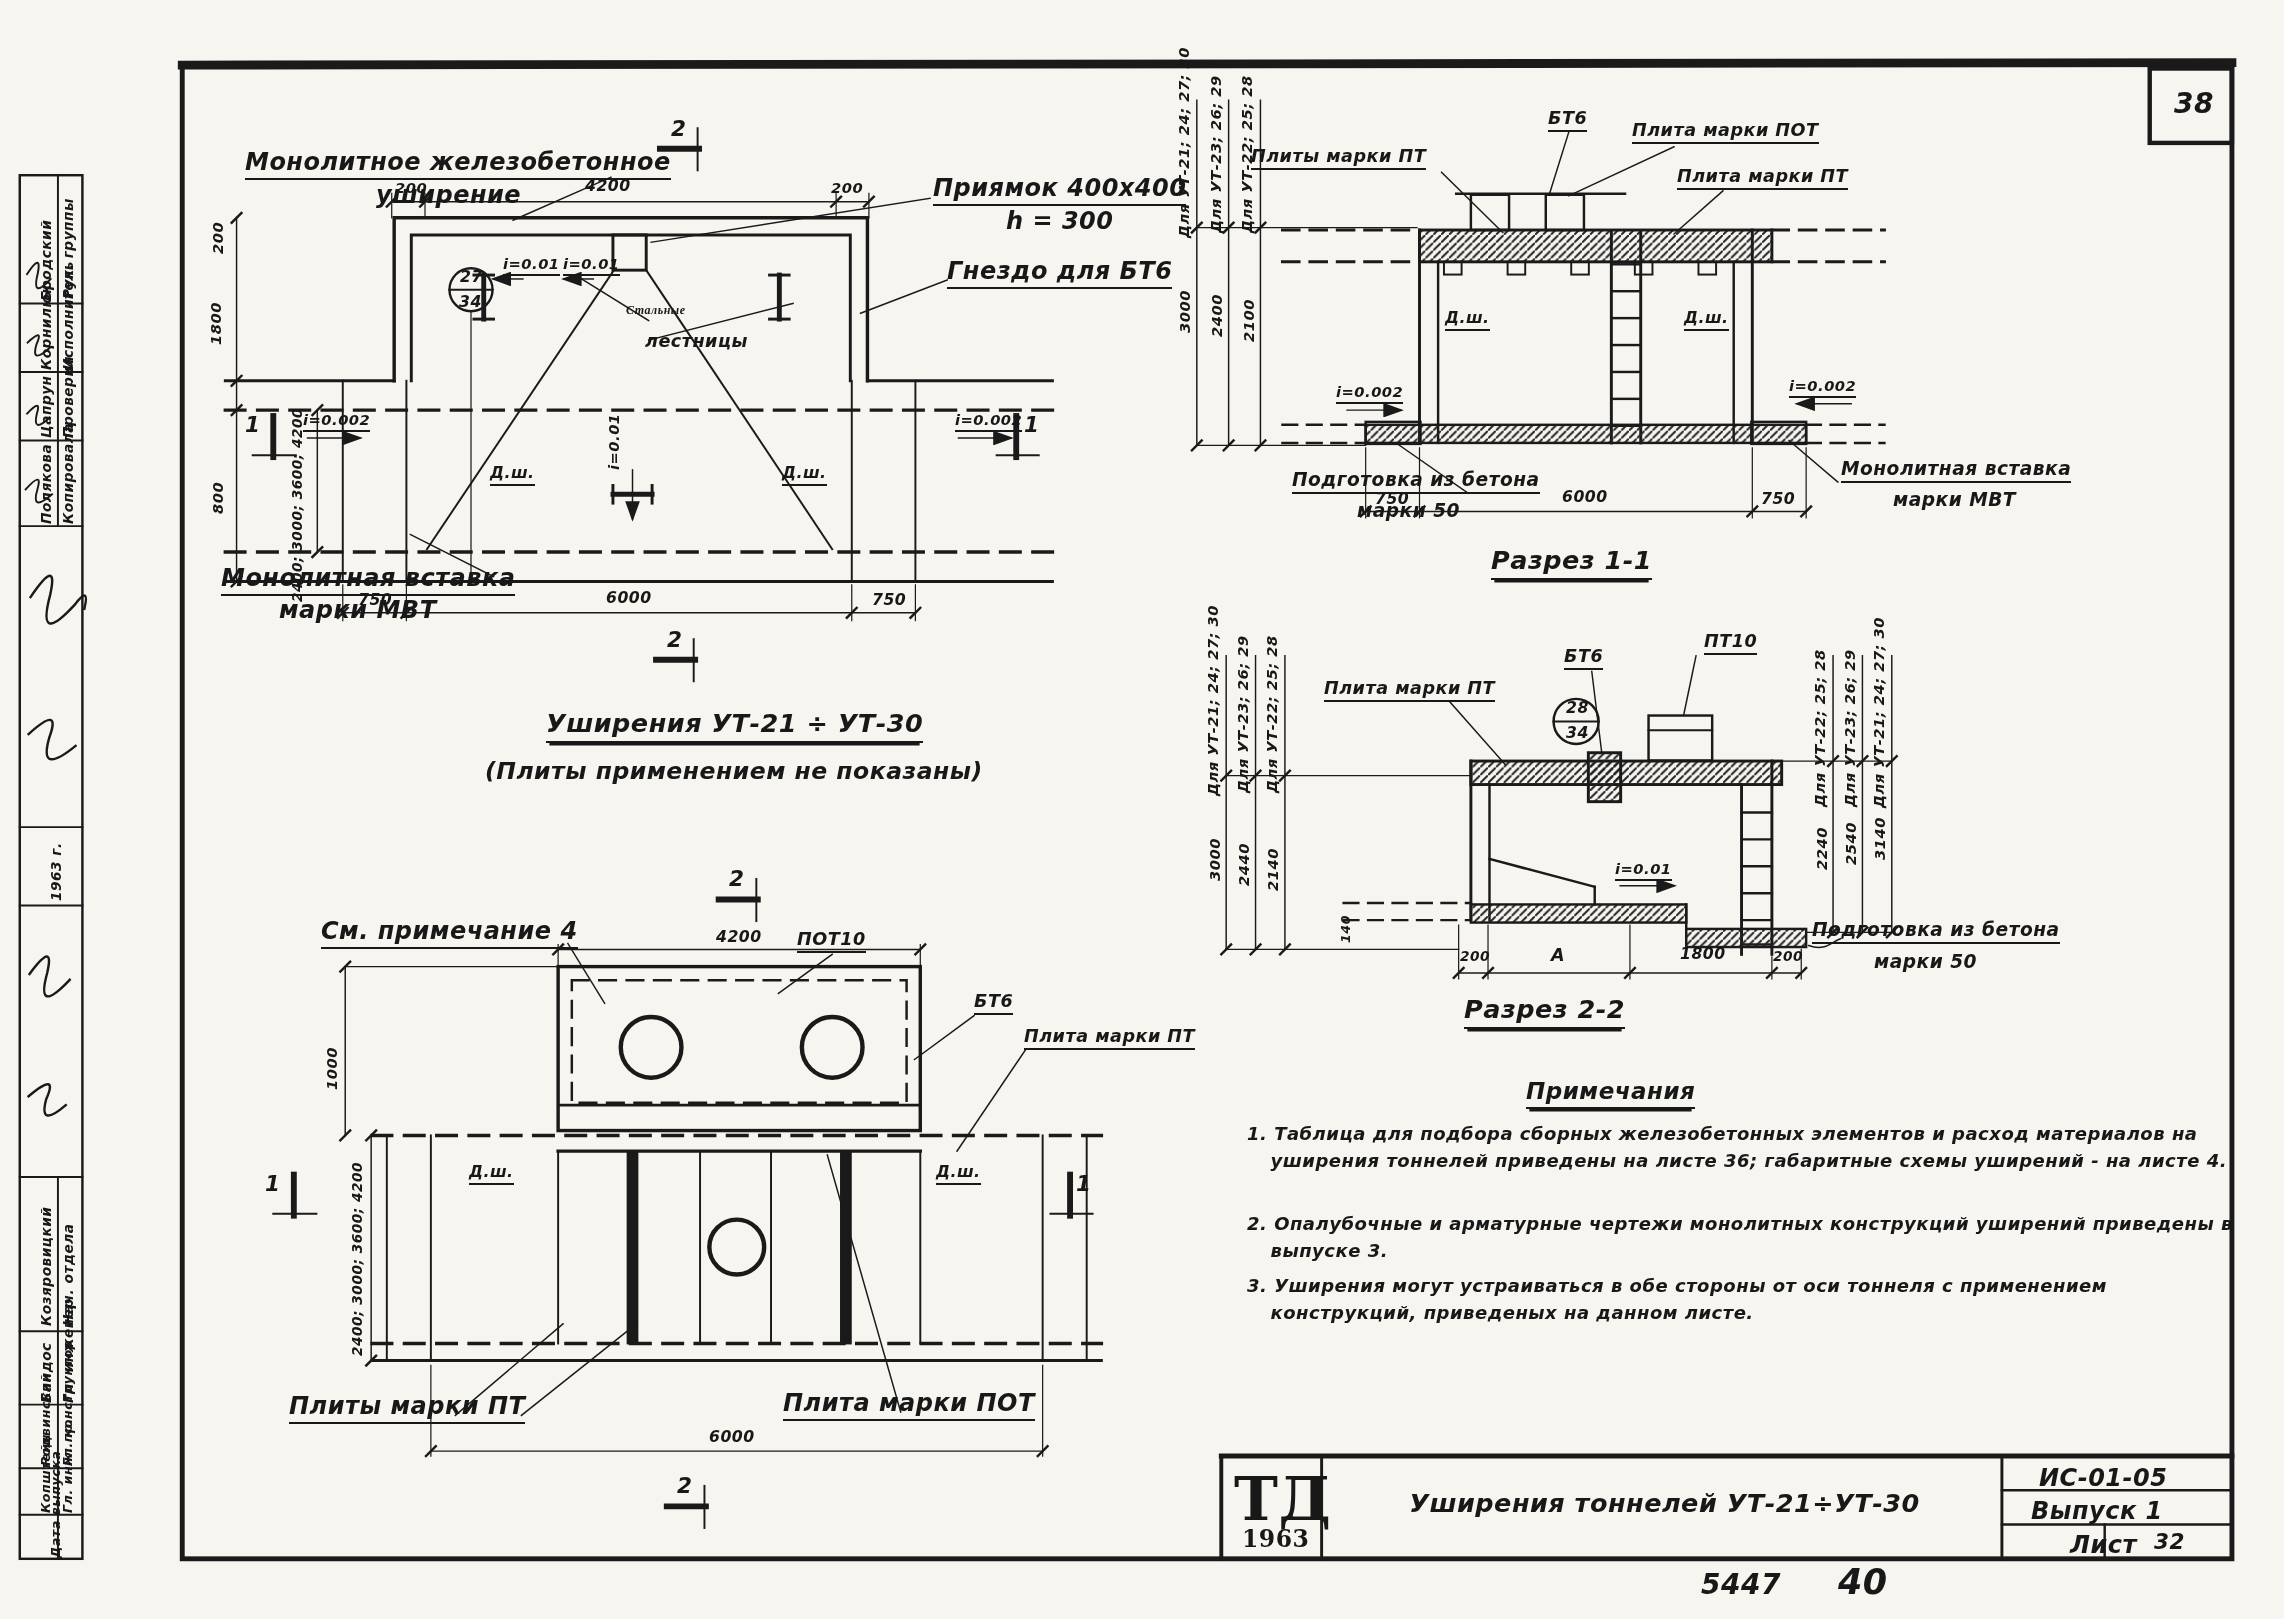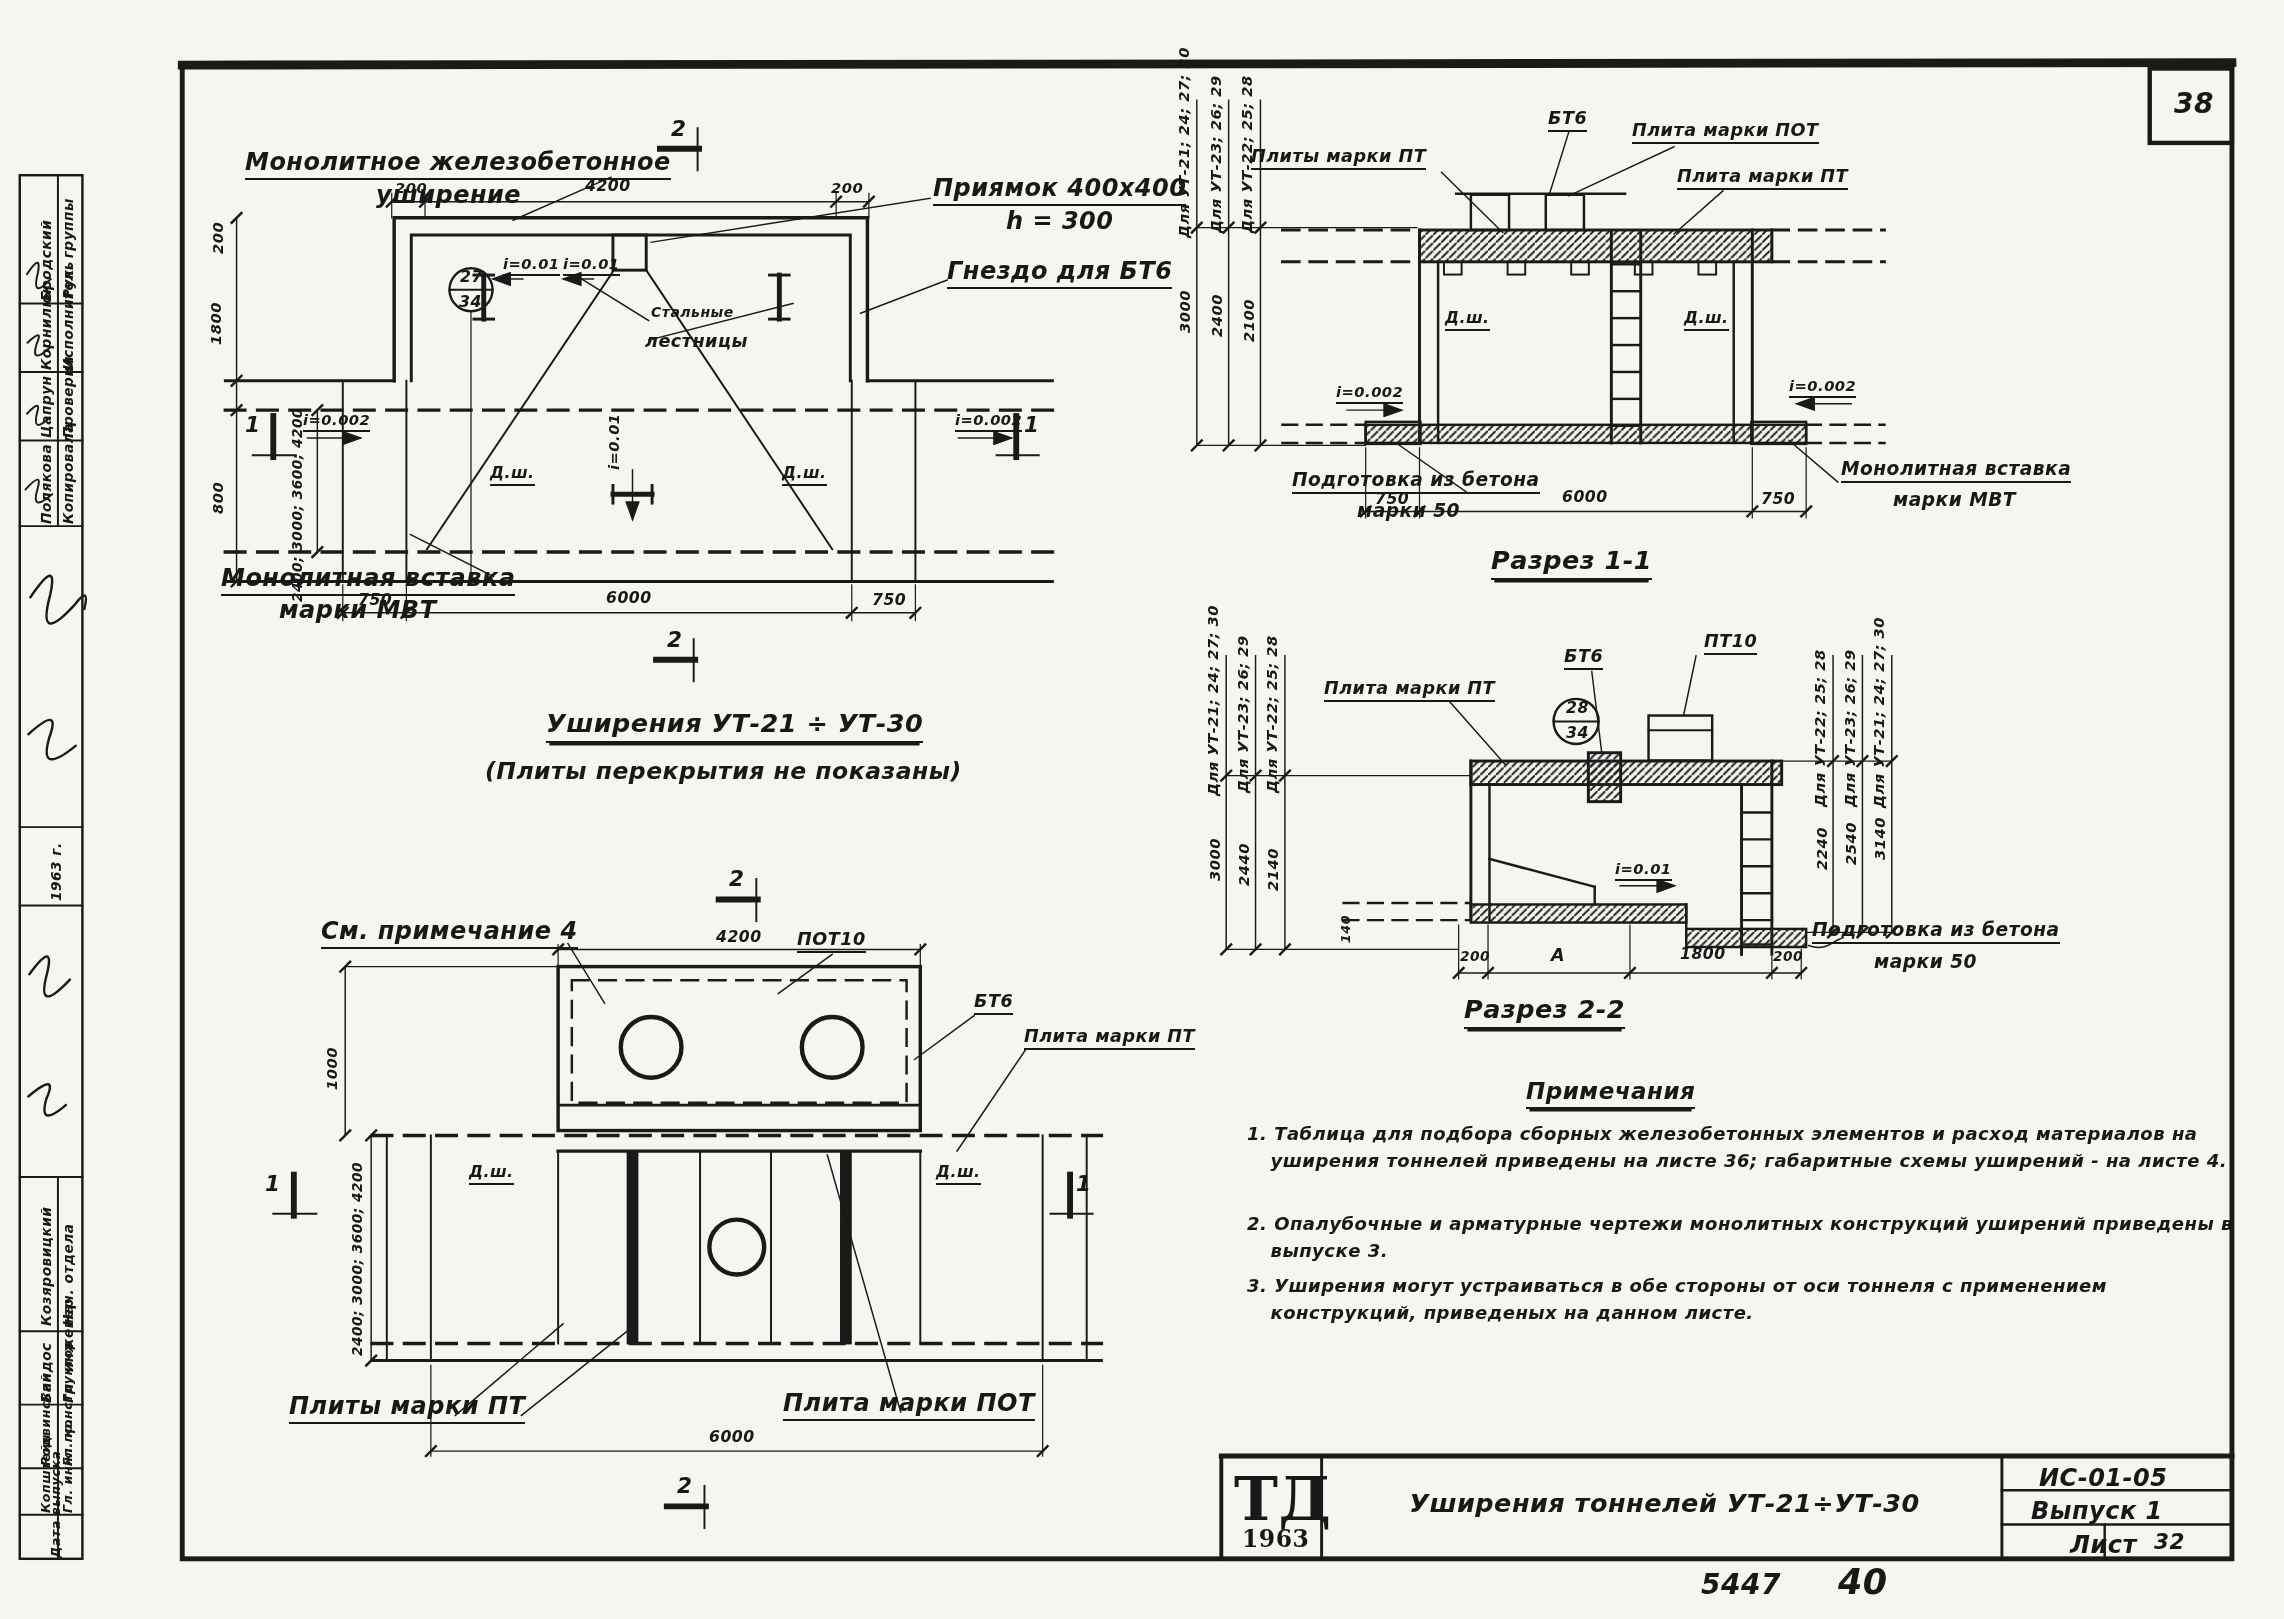--- a/index.html
+++ b/index.html
@@ -367,21 +367,21 @@
   <div class="lbl s72" style="left:1838px;top:1562px;">40</div>
 
   <div class="lbl s40 ul" style="left:245px;top:149px;">Монолитное железобетонное</div>
   <div class="lbl s40" style="left:376px;top:182px;">уширение</div>
   <div class="lbl s30" style="left:395px;top:180px;">200</div>
   <div class="lbl s32" style="left:585px;top:177px;">4200</div>
   <div class="lbl s30" style="left:831px;top:180px;">200</div>
   <div class="lbl s40 ul" style="left:933px;top:175px;">Приямок 400x400</div>
   <div class="lbl s40" style="left:1006px;top:208px;">h = 300</div>
   <div class="lbl s40 ul" style="left:947px;top:258px;">Гнездо для БТ6</div>
-  <div class="lbl s36" style="left:651px;top:304px;font-size:14px;">Стальные</div>
+  <div class="lbl s36" style="left:626px;top:304px;font-size:12px;font-family:Liberation Serif, serif;">Стальные</div>
   <div class="lbl s36" style="left:645px;top:331px;font-size:17.6px;">лестницы</div>
   <div class="lbl s30 ul" style="left:503px;top:256px;">i=0.01</div>
   <div class="lbl s30 ul" style="left:563px;top:256px;">i=0.01</div>
   <div class="lbl s30 vert" style="left:606px;top:411px;height:59px;">i=0.01</div>
   <div class="lbl s30 ul" style="left:303px;top:412px;">i=0.002</div>
   <div class="lbl s30 ul" style="left:955px;top:412px;">i=0.002</div>
   <div class="lbl s32 ul" style="left:490px;top:464px;">Д.ш.</div>
   <div class="lbl s32 ul" style="left:782px;top:464px;">Д.ш.</div>
   <div class="lbl s32" style="left:460px;top:268px;">27</div>
   <div class="lbl s32" style="left:459px;top:293px;">34</div>
@@ -392,21 +392,21 @@
   <div class="lbl s30 vert" style="left:210px;top:460px;height:54px;">800</div>
   <div class="lbl s28 vert" style="left:290px;top:392px;height:210px;">2400; 3000; 3600; 4200</div>
   <div class="lbl s32" style="left:358px;top:591px;">750</div>
   <div class="lbl s32" style="left:606px;top:589px;">6000</div>
   <div class="lbl s32" style="left:872px;top:591px;">750</div>
   <div class="lbl s44" style="left:671px;top:117px;">2</div>
   <div class="lbl s44" style="left:667px;top:628px;">2</div>
   <div class="lbl s44" style="left:245px;top:413px;">1</div>
   <div class="lbl s44" style="left:1024px;top:413px;">1</div>
   <div class="lbl s52 dul" style="left:546px;top:709px;">Уширения УТ-21 ÷ УТ-30</div>
-  <div class="lbl s48" style="left:485px;top:758px;">(Плиты перекрытия не показаны)</div>
+  <div class="lbl s48" style="left:485px;top:758px;">(Плиты применением не показаны)</div>
 
   <div class="lbl s30 vert" style="left:1176px;top:69px;height:169px;">Для УТ-21; 24; 27; 30</div>
   <div class="lbl s30 vert" style="left:1208px;top:91px;height:142px;">Для УТ-23; 26; 29</div>
   <div class="lbl s30 vert" style="left:1239px;top:91px;height:142px;">Для УТ-22; 25; 28</div>
   <div class="lbl s30 vert" style="left:1177px;top:277px;height:56px;">3000</div>
   <div class="lbl s30 vert" style="left:1209px;top:281px;height:56px;">2400</div>
   <div class="lbl s30 vert" style="left:1241px;top:286px;height:56px;">2100</div>
   <div class="lbl s36 ul" style="left:1251px;top:146px;">Плиты марки ПТ</div>
   <div class="lbl s36 ul" style="left:1548px;top:108px;">БТ6</div>
   <div class="lbl s36 ul" style="left:1632px;top:120px;">Плита марки ПОТ</div>

